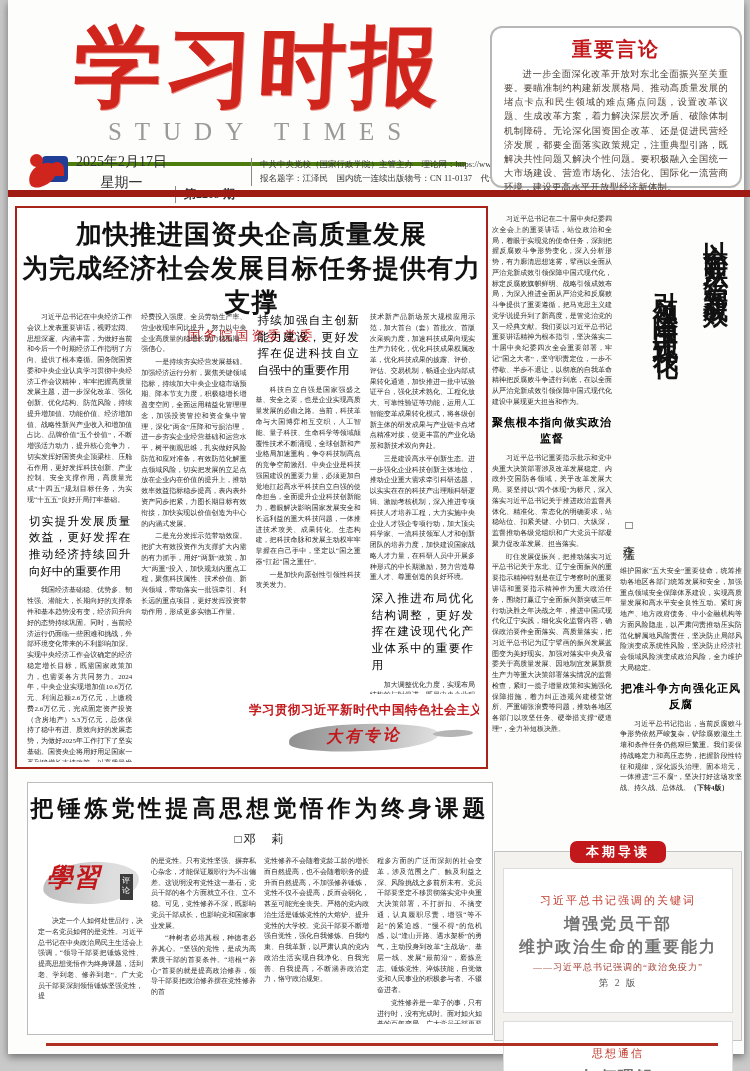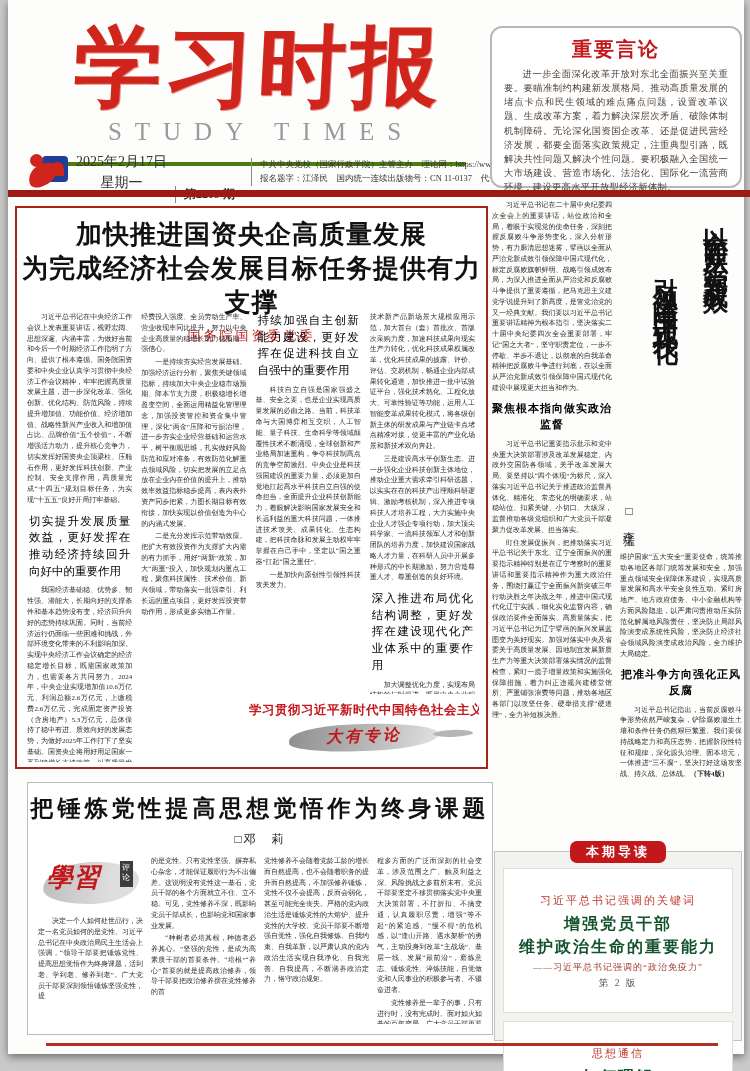--- a/index.html
+++ b/index.html
@@ -46,55 +46,55 @@
   .turnnote{font-weight:700;}
   .slogan-wrap{position:absolute;left:232px;top:494px;width:230px;height:62px;text-align:center;overflow:hidden;}
   .slogan-text{font-family:"Liberation Sans","DejaVu Sans",sans-serif;font-weight:900;font-size:12.5px;
         color:#c2181b;letter-spacing:.5px;white-space:nowrap;}
   .ink{position:relative;margin:5px auto 0;width:150px;height:27px;background:linear-gradient(100deg,#8f8f8f,#bdbdbd 60%,#e2e2e2);
         border-radius:45% 55% 50% 50%/60% 50% 60% 40%;transform:rotate(-2deg);}
   .ink:after{content:"";position:absolute;right:-34px;top:9px;width:40px;height:7px;background:#b5b5b5;border-radius:50%;}
   .ink span{position:absolute;left:0;top:2px;width:100%;text-align:center;font-size:16px;font-weight:900;
         color:#c2181b;font-style:italic;letter-spacing:3px;}
   
-  .rightregion{position:absolute;left:484px;top:200px;width:250px;height:632px;overflow:hidden;display:flex;gap:8px;}
+  .rightregion{position:absolute;left:484px;top:214px;width:250px;height:632px;overflow:hidden;display:flex;gap:8px;}
   .ra-text{flex:0 0 120px;font-size:7px;line-height:1.54;color:#2b2b2b;text-align:justify;overflow:hidden;}
   .ra-right{flex:1 1 auto;position:relative;}
   .ra-head{position:relative;height:352px;}
   .vcol{writing-mode:vertical-rl;text-orientation:mixed;position:absolute;right:2px;top:6px;height:346px;
         font-size:25px;font-weight:900;color:#111;line-height:2.0;letter-spacing:7px;}
   .vline2{position:relative;top:52px;}
   .ra-byline{writing-mode:vertical-rl;position:absolute;left:0;bottom:22px;font-size:12px;color:#222;letter-spacing:4px;}
   .ra-below{font-size:7px;line-height:1.54;color:#2b2b2b;text-align:justify;overflow:hidden;height:268px;}
   .rsub{font-weight:700;font-size:11px;color:#000;margin:6px 0;text-align:center;letter-spacing:1px;line-height:1.5;}
   .rsub.kai{font-family:"Liberation Serif","DejaVu Serif",serif;}
   
   .digest{position:absolute;left:486px;top:851px;width:248px;height:190px;border:1.5px solid #c2c2c2;
         background:#f4f2ef;box-sizing:border-box;}
   .dlabel{position:absolute;left:50%;top:-11px;transform:translateX(-50%);background:#c2181b;color:#fff;
         font-family:"Liberation Sans","DejaVu Sans",sans-serif;font-weight:700;font-size:13px;
         padding:2px 16px;letter-spacing:3px;white-space:nowrap;border-radius:7px;}
   .dcard{background:#fff;border:1px solid #ddd;margin:16px 8px 8px;padding:22px 4px;text-align:center;}
   .dcard.second{margin-top:0;}
   .dtag{font-size:11px;color:#c0392b;letter-spacing:2px;margin:2px 0 4px;}
-  .dmain{font-size:16px;font-weight:900;color:#14532d;letter-spacing:2px;line-height:1.45;}
+  .dmain{font-size:16px;font-weight:900;color:#737373;letter-spacing:2px;line-height:1.45;}
   .dnote{font-size:9px;color:#a03c30;margin-top:3px;letter-spacing:1px;}
   .dpage{font-size:9.5px;color:#555;margin-top:3px;letter-spacing:2px;}
   
   .bottombox{position:absolute;left:19px;top:782px;width:466px;height:253px;border:1.5px solid #bcbcbc;
         background:#fff;box-sizing:border-box;overflow:hidden;}
   .bh{ text-align:center;font-size:23px;font-weight:900;color:#111;letter-spacing:4px;margin-top:10px;}
   .bby{text-align:center;font-size:12px;color:#222;margin-top:7px;letter-spacing:2px;}
   .bcols{display:flex;gap:8px;padding:8px 10px 0;}
   .bcol{flex:1 1 0;height:168px;overflow:hidden;font-size:7px;line-height:1.54;color:#2b2b2b;text-align:justify;}
   .stamp2{position:relative;width:96px;height:52px;margin:2px auto 6px;}
   .stamp2 .blob{position:absolute;left:0;top:4px;width:96px;height:42px;background:linear-gradient(100deg,#bdbdbd,#dedede 70%);
         border-radius:50% 50% 45% 55%/60% 45% 55% 40%;transform:rotate(-3deg);}
   .stamp2 .zi{position:absolute;left:4px;top:0;font-size:26px;font-weight:900;color:#c2181b;font-style:italic;letter-spacing:1px;}
-  .stamp2 .badge{position:absolute;right:6px;top:3px;width:13px;height:26px;background:#3c3c3c;color:#fff;
+  .stamp2 .badge{position:absolute;right:6px;top:16px;width:13px;height:26px;background:#3c3c3c;color:#fff;
         font-size:8px;line-height:1.3;text-align:center;padding-top:2px;box-sizing:border-box;}
   .bottomrule{position:absolute;left:38px;top:1043px;width:672px;height:3px;background:#b03024;}
 </style>
 </head>
 <body>
 
 <div class="stage">
  <div class="sheet">
 
   <div class="brand">学习时报</div>

